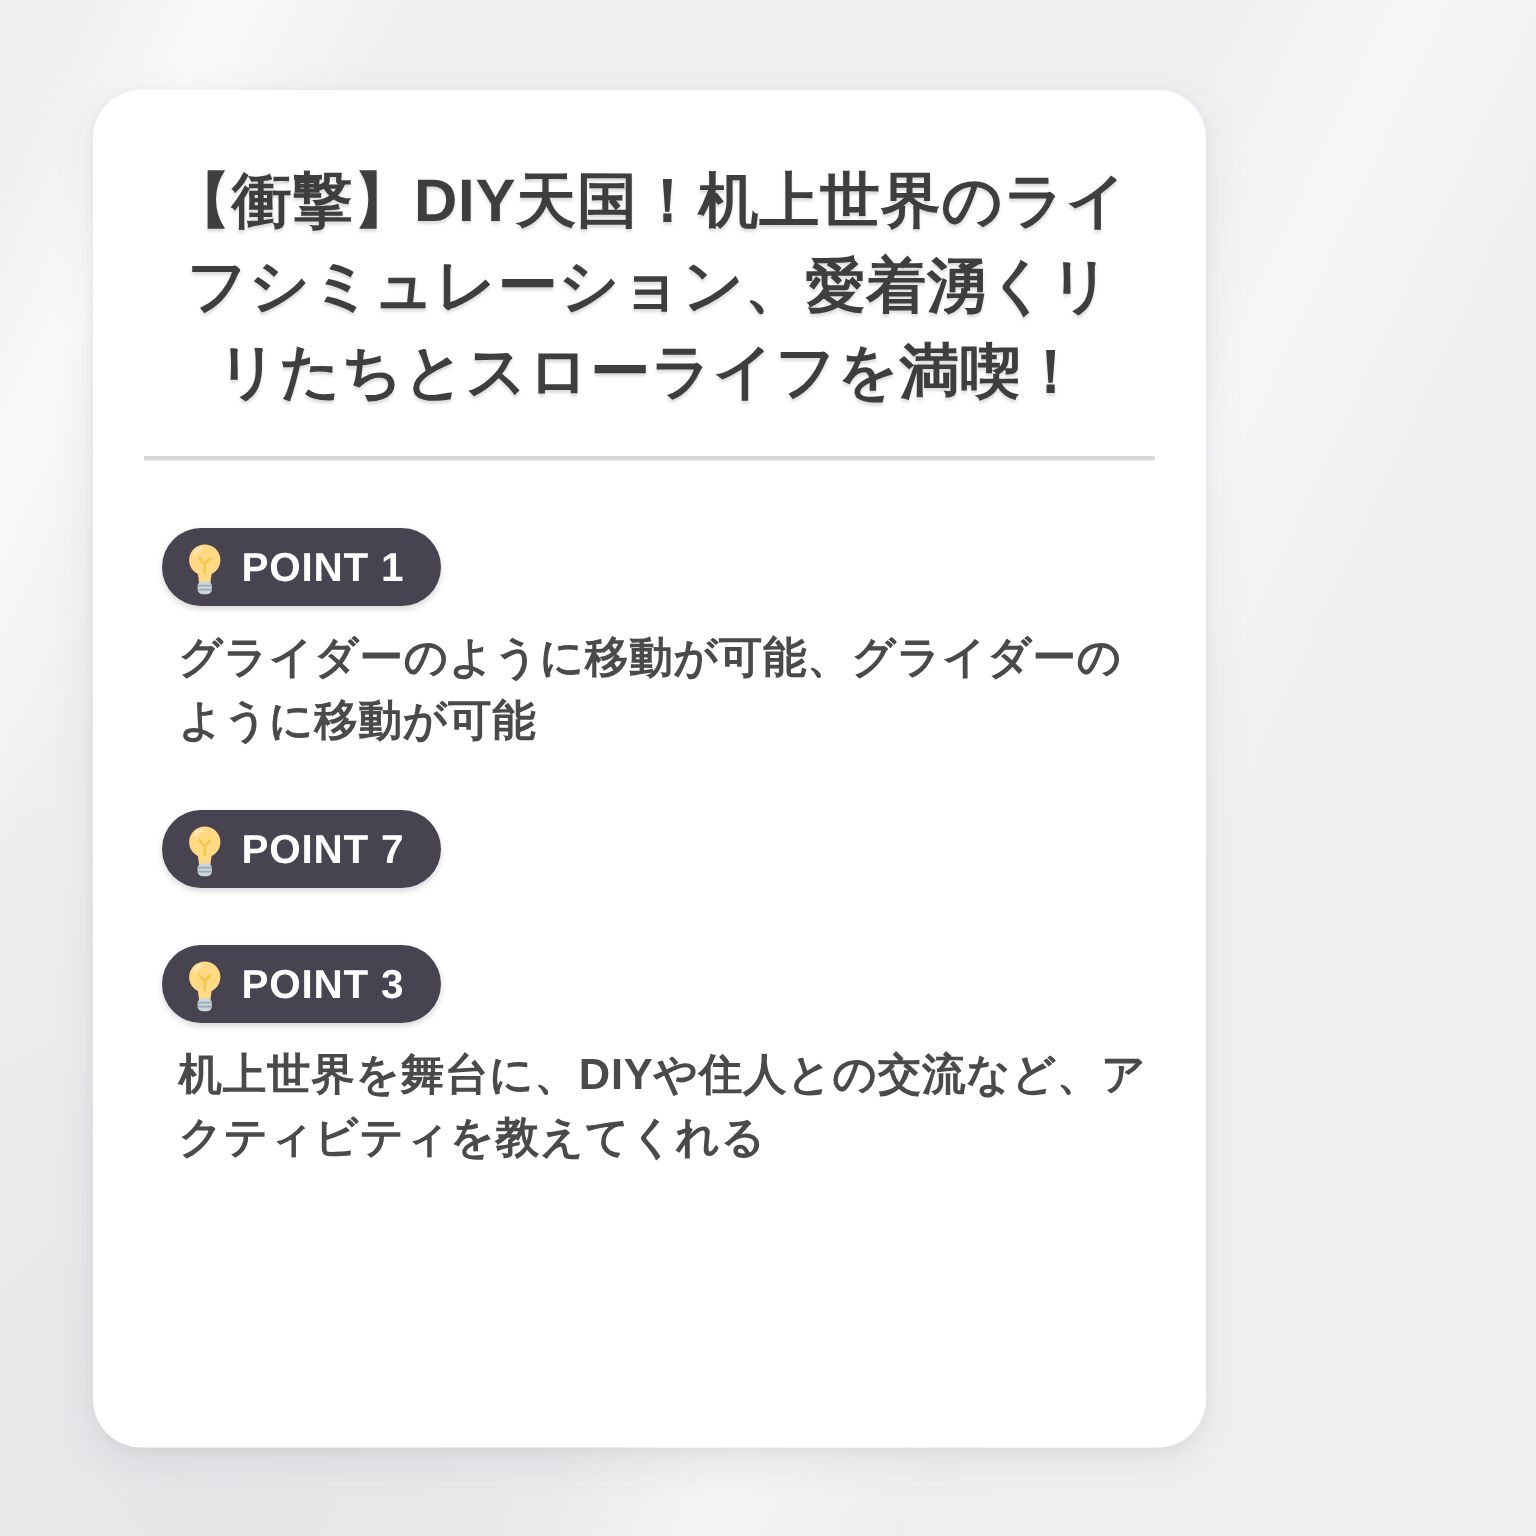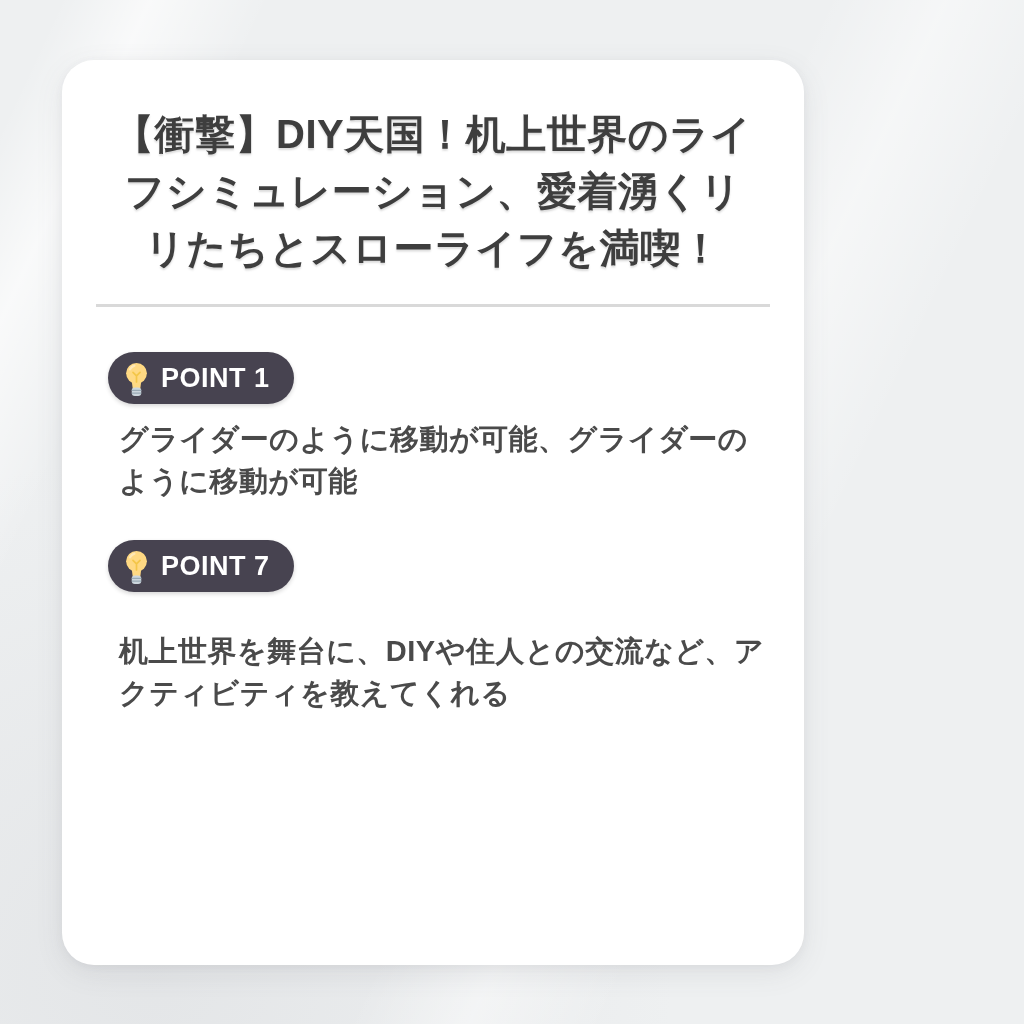--- a/index.html
+++ b/index.html
@@ -126,16 +126,29 @@
           <path d="M12.3 11 L16 14.7 L19.7 11 M16 14.7 V21" stroke="#F4C649" stroke-width="1.8" fill="none" stroke-linecap="round" stroke-linejoin="round"></path>
           <rect x="11" y="27" width="10" height="9" rx="3.2" fill="#CCD6DD"></rect>
           <path d="M11 30 H21 M11 32.8 H21" stroke="#99AAB5" stroke-width="1.3"></path>
         </svg>
       </span>
       <span class="point-badge-label">POINT 7</span>
     </div>
   </div>
 
   <div class="point-section rest">
+    <div class="point-badge">
+      <span class="bulb-icon">
+        <svg viewBox="0 0 32 38" width="31" height="36">
+          <circle cx="16" cy="12" r="11" fill="#FFD983"></circle>
+          <path d="M11 20 L21 20 L20 28 L12 28 Z" fill="#FFD983"></path>
+          <path d="M9.2 7.6a8 8 0 0 1 4.6-3.8" stroke="#FFE8B6" stroke-width="2.4" fill="none" stroke-linecap="round"></path>
+          <path d="M12.3 11 L16 14.7 L19.7 11 M16 14.7 V21" stroke="#F4C649" stroke-width="1.8" fill="none" stroke-linecap="round" stroke-linejoin="round"></path>
+          <rect x="11" y="27" width="10" height="9" rx="3.2" fill="#CCD6DD"></rect>
+          <path d="M11 30 H21 M11 32.8 H21" stroke="#99AAB5" stroke-width="1.3"></path>
+        </svg>
+      </span>
+      <span class="point-badge-label">POINT 3</span>
+    </div>
     <p class="point-text">机上世界を舞台に、DIYや住人との交流など、アクティビティを教えてくれる</p>
   </div>
 
 </div>
 
 </body></html>

